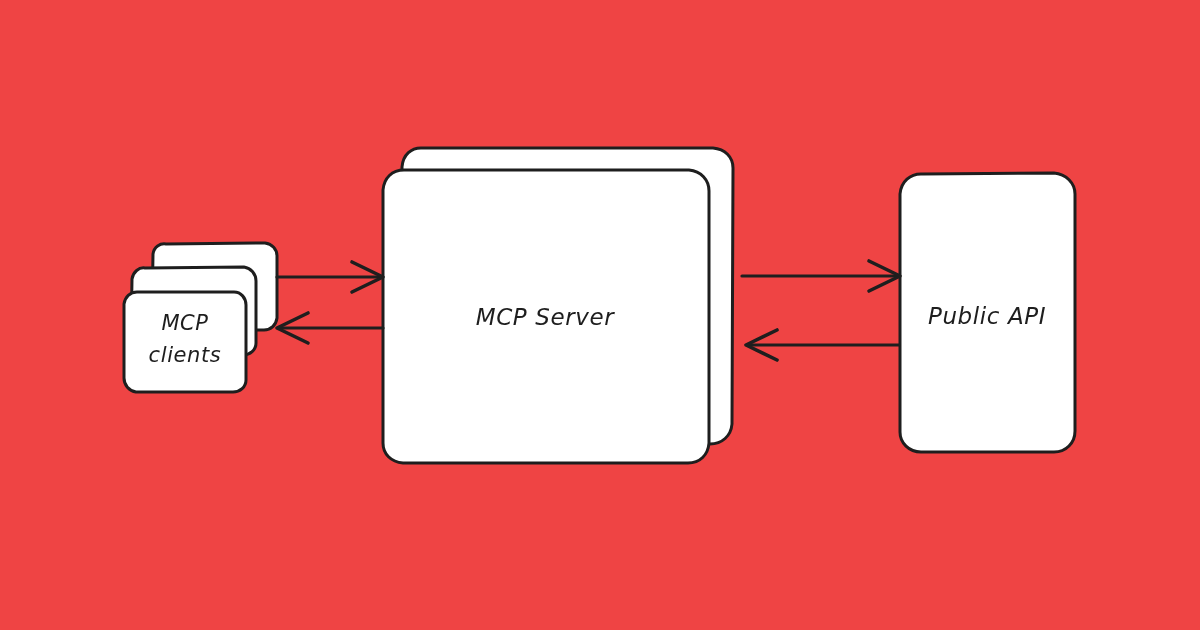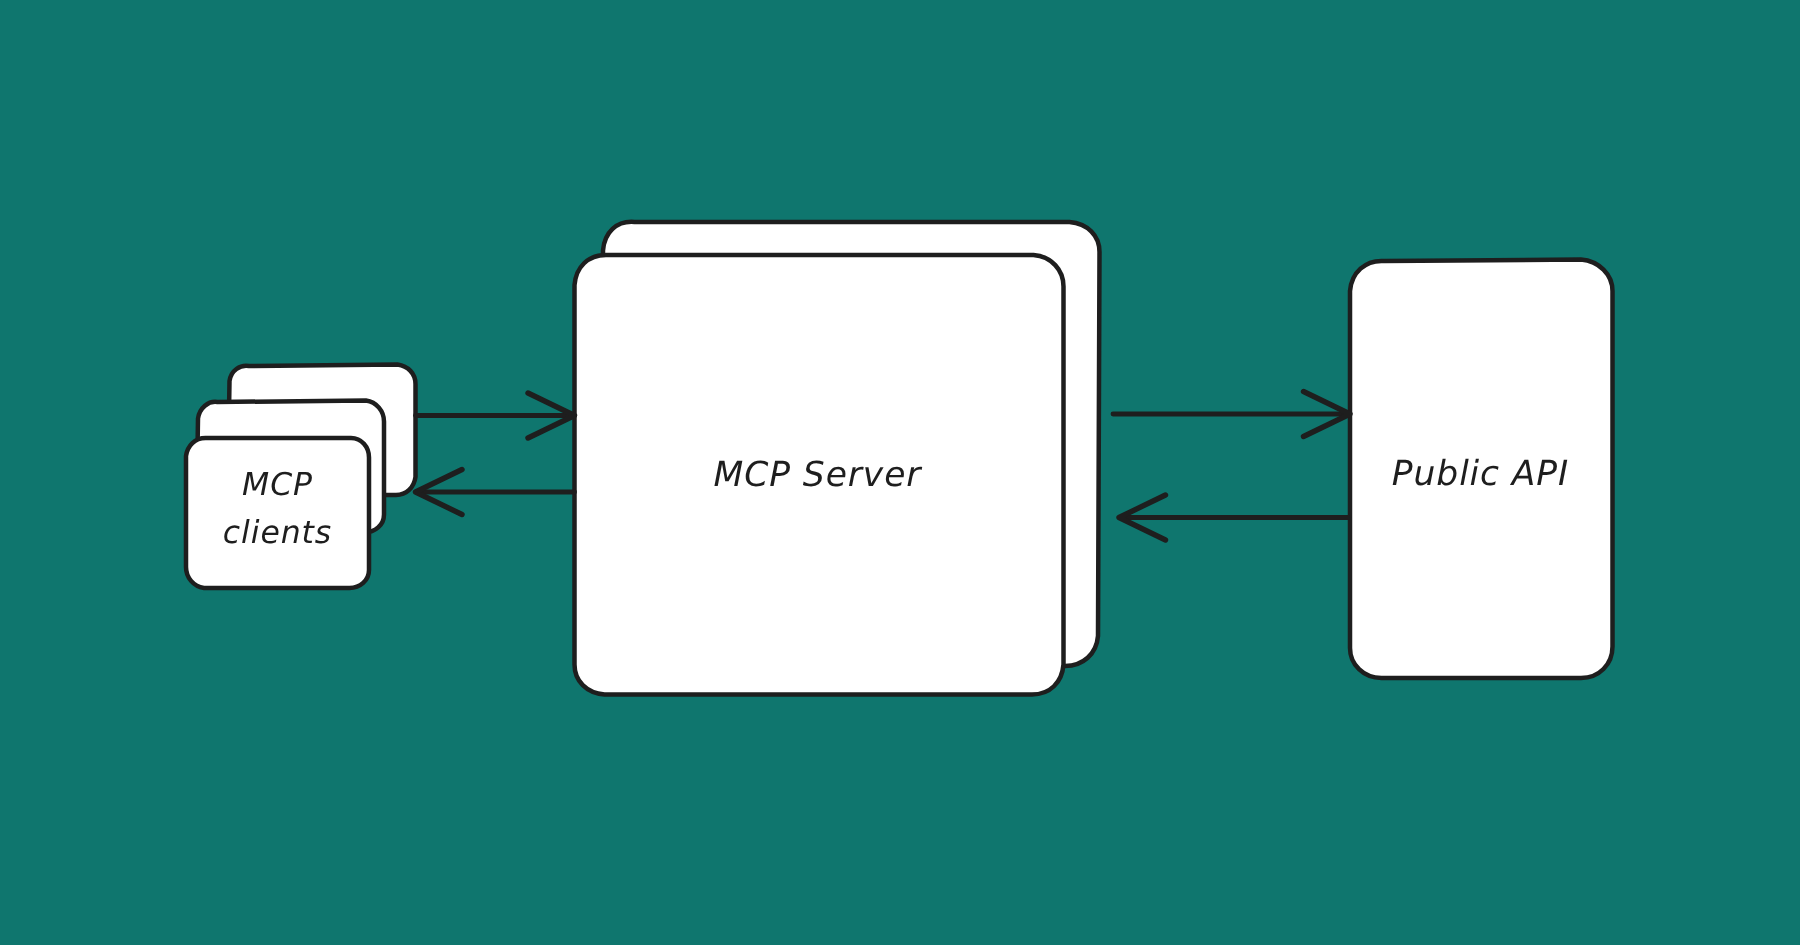--- a/index.html
+++ b/index.html
@@ -7,21 +7,21 @@
     padding: 0;
     background: #ffffff;
   }
   body {
     font-family: "DejaVu Sans", sans-serif;
   }
   #canvas {
     position: relative;
     width: 1200px;
     height: 630px;
-    background: #0f766e;
+    background: #ef4444;
     overflow: hidden;
   }
   #diagram-svg {
     position: absolute;
     left: 0;
     top: 0;
     width: 1200px;
     height: 630px;
     display: block;
   }

